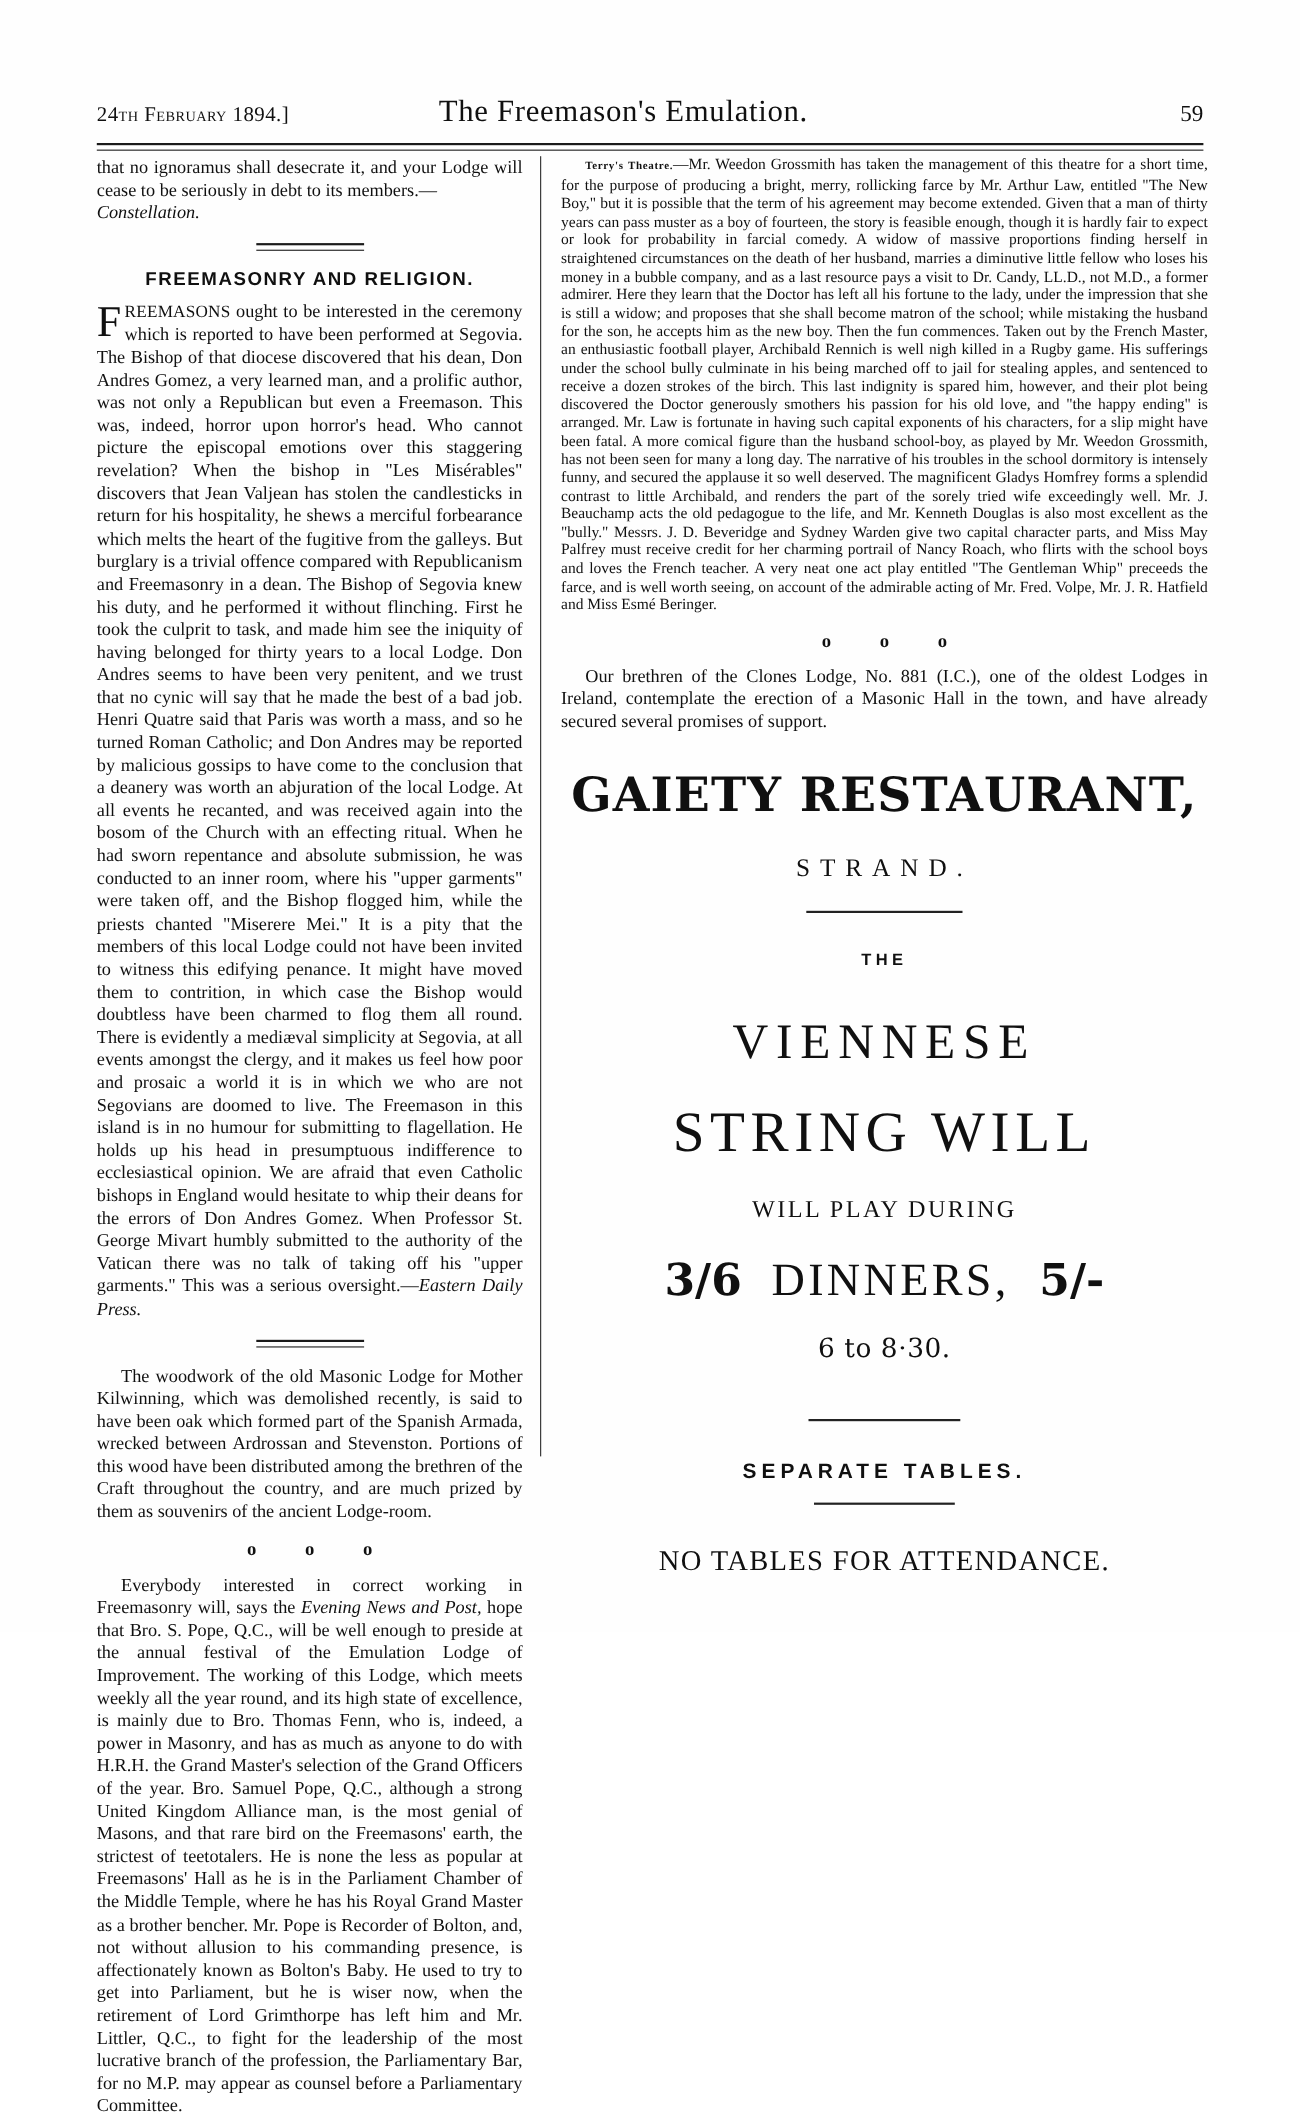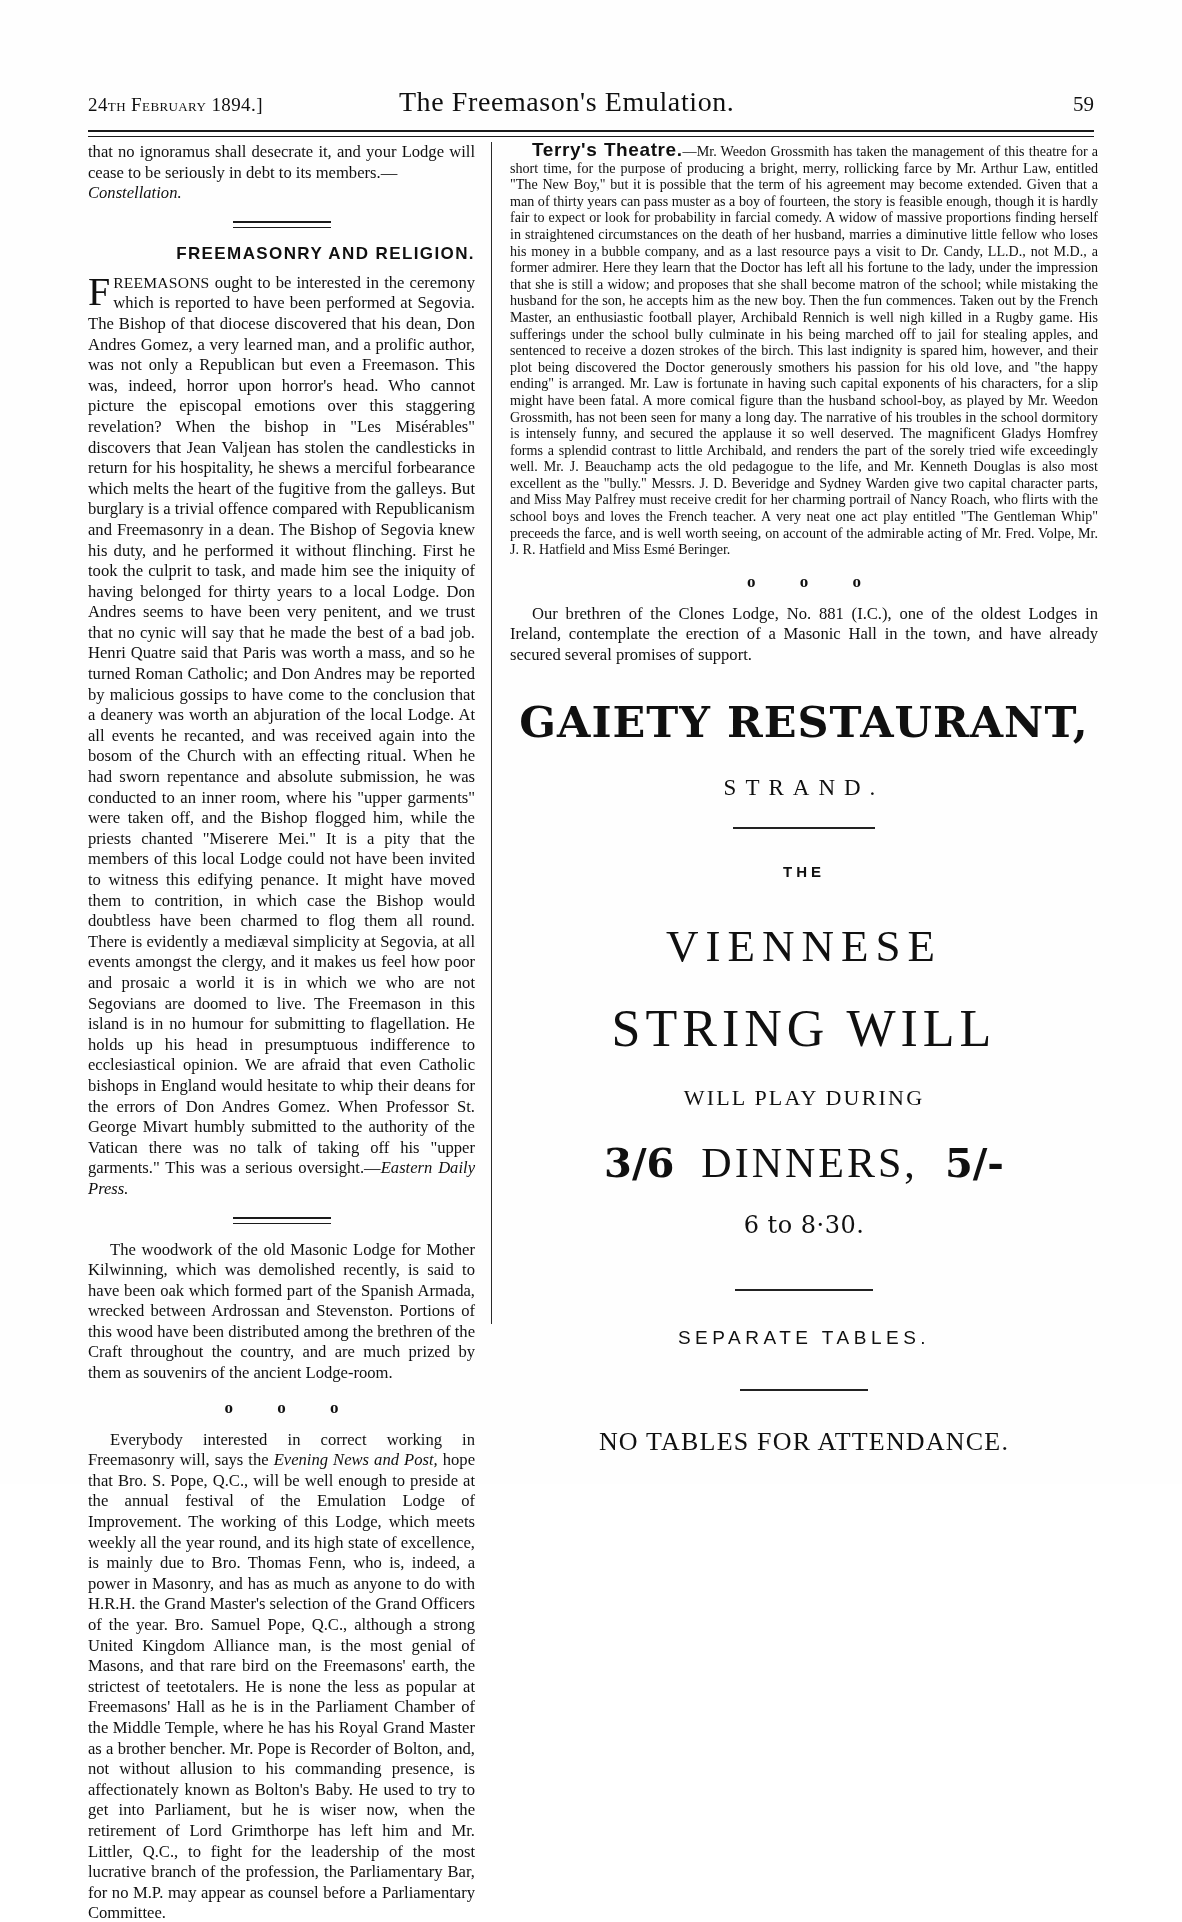--- a/index.html
+++ b/index.html
@@ -100,21 +100,21 @@
   .rsmall {
     font-size: 14.1px;
     line-height: 16.6px;
     text-align: justify;
   }
 
   .italic { font-style: italic; }
 
   
   .sec-head {
-    text-align: right;
+    text-align: center;
     font-family: "Liberation Sans", "DejaVu Sans", sans-serif;
     font-size: 17px;
     font-weight: 700;
     letter-spacing: 1.4px;
     margin: 14px 0 9px 0;
   }
 
   
   .sep-rule {
     width: 98px;
@@ -141,23 +141,23 @@
     font-size: 40px;
     line-height: 33px;
     padding: 2px 2px 0 0;
     margin-right: 1px;
     font-weight: 400;
   }
 
   .lead-caps { font-size: 15.6px; letter-spacing: 0.2px; }
 
   .run-head-b {
-    font-family: Liberation Sans, sans-serif;
-    font-weight: 700;
-    font-size: 19px;
+    font-family: Liberation Serif, serif;
+    font-weight: 700;
+    font-size: 10px;
     letter-spacing: 0.6px;
   }
 
   
   .ad {
     margin-top: 34px;
     text-align: center;
   }
   .ad-title {
     font-family: "DejaVu Serif", "Liberation Serif", serif;
@@ -222,24 +222,24 @@
     letter-spacing: 0.5px;
     margin-bottom: 50px;
   }
   .ad-hr2 {
     width: 138px;
     border-top: 2px solid #222;
     margin: 0 auto 36px auto;
   }
   .ad-tables {
     font-family: "Liberation Sans", "DejaVu Sans", sans-serif;
-    font-weight: 400;
+    font-weight: 700;
     font-size: 19px;
     letter-spacing: 4.5px;
-    margin-bottom: 40px;
+    margin-bottom: 16px;
   }
   .ad-hr3 {
     width: 128px;
     border-top: 2px solid #222;
     margin: 0 auto 36px auto;
   }
   .ad-nocharge {
     font-size: 26px;
     letter-spacing: 1.2px;
   }

